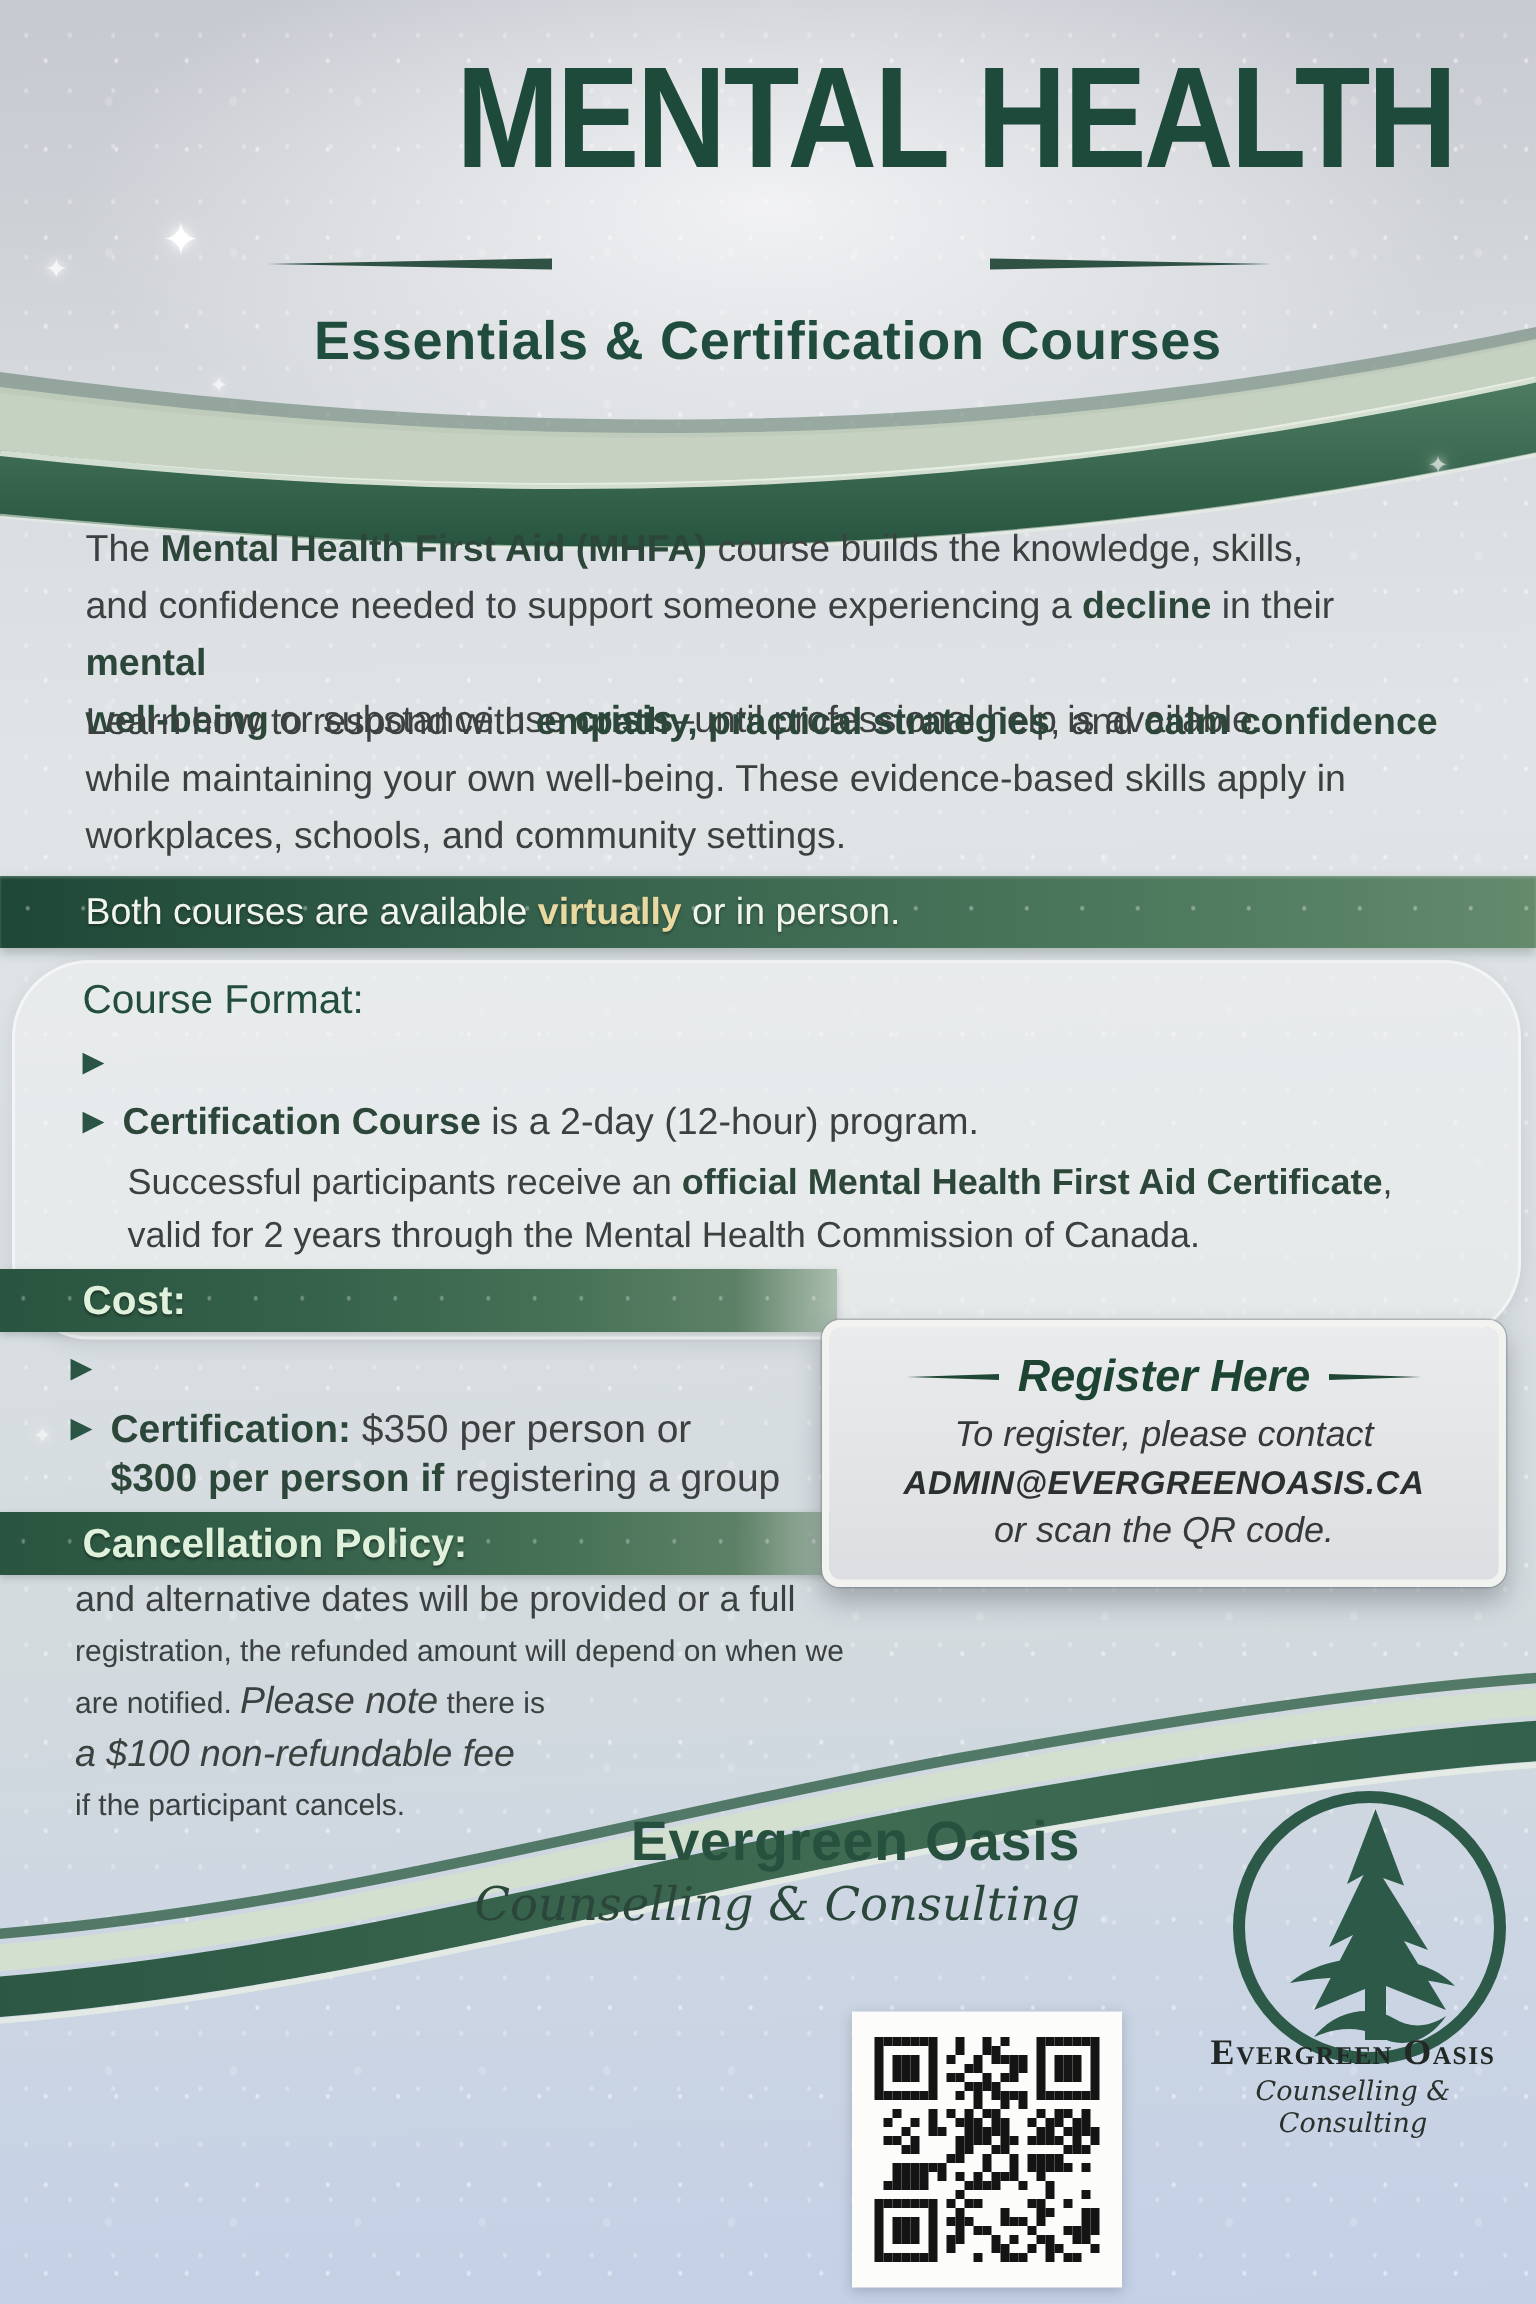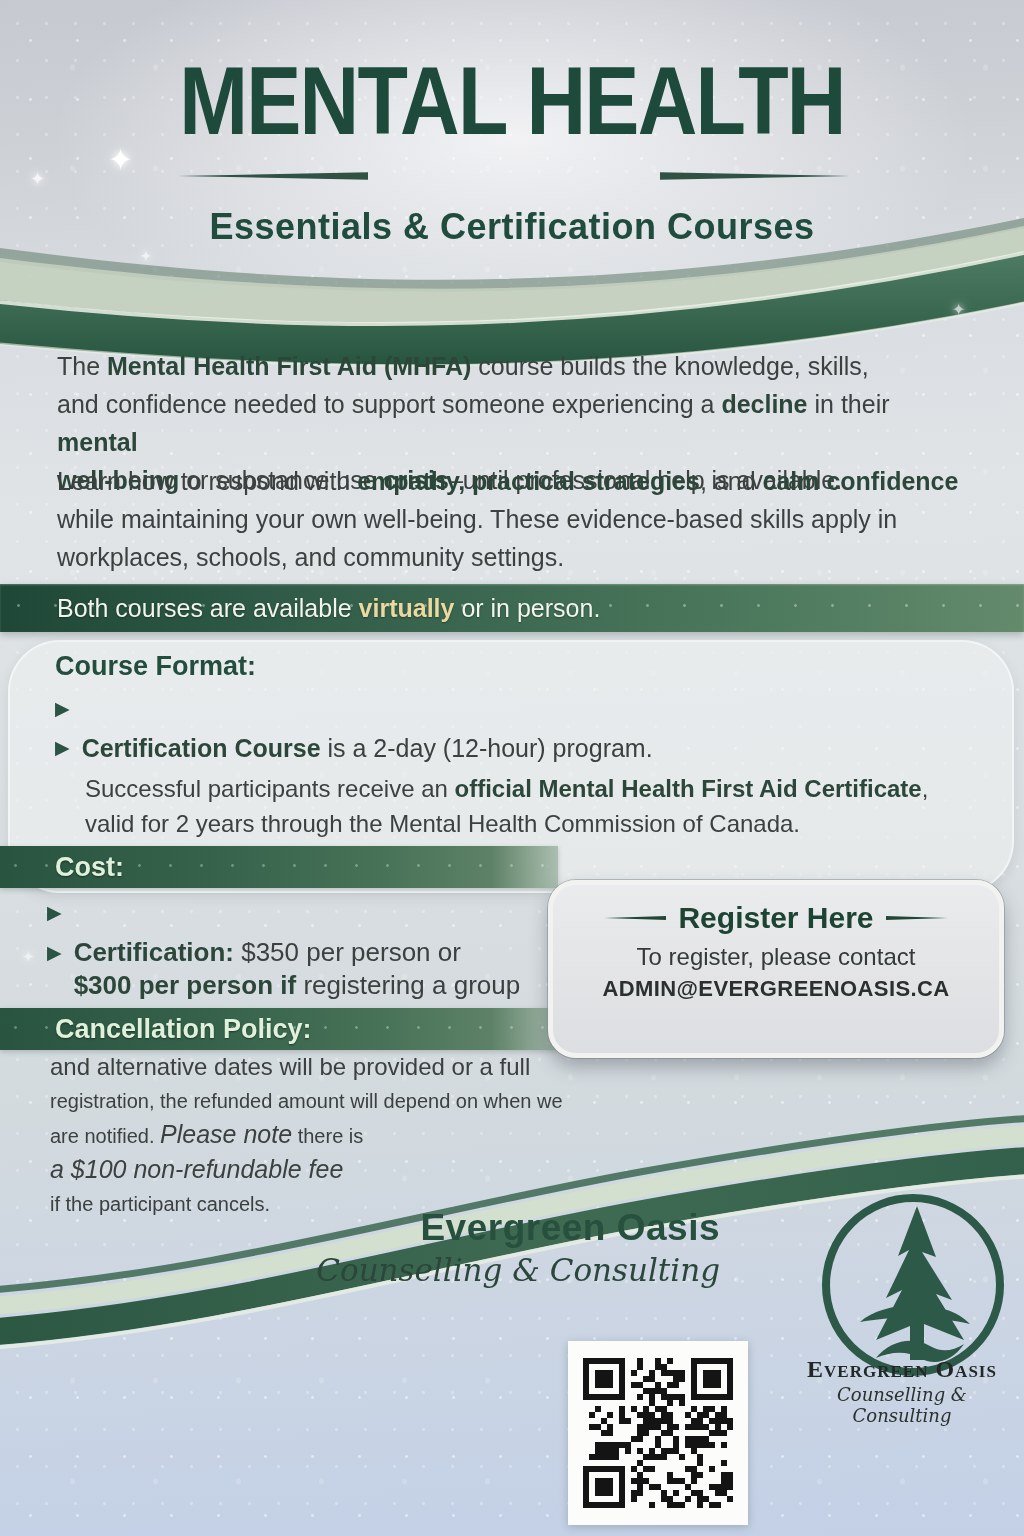--- a/index.html
+++ b/index.html
@@ -16,21 +16,21 @@
       radial-gradient(rgba(255,255,255,.9) 1px, transparent 1.6px),
       radial-gradient(rgba(255,255,255,.55) 1px, transparent 1.7px),
       radial-gradient(rgba(255,255,255,.35) 2px, transparent 3px);
     background-size:47px 59px, 29px 37px, 83px 101px;
     background-position:7px 11px, 3px 5px, 31px 17px;}
   .sparkle{position:absolute;z-index:2;color:#ffffff;text-shadow:0 0 6px #fff,0 0 14px rgba(255,255,255,.8);}
   svg.waves{position:absolute;left:0;top:0;z-index:2;}
 
   
   .title-line{position:absolute;left:0;width:1024px;text-align:center;color:#1d4a3a;font-weight:700;z-index:3;}
-  .tl1{top:46px;font-size:96px;letter-spacing:-2px;}
+  .tl1{top:24px;font-size:96px;letter-spacing:-2px;text-align:right;}
   .tl2{top:126px;font-size:88px;letter-spacing:-2px;}
   .tl1 .cond{display:inline-block;transform:scaleX(.86);transform-origin:center;}
   .tl2 .cond{display:inline-block;transform:scaleX(.8);transform-origin:center;}
   .subtitle{position:absolute;left:0;top:206px;width:1024px;text-align:center;
     font-size:36px;font-weight:700;color:#1f4c3c;letter-spacing:.5px;z-index:3;}
   .tdash{position:absolute;top:172px;height:8px;background:#2f5244;z-index:3;}
   .tdash.l{left:178px;width:190px;clip-path:polygon(0 50%,100% 4%,100% 96%);}
   .tdash.r{left:660px;width:190px;clip-path:polygon(0 4%,100% 50%,0 96%);}
 
   
@@ -49,45 +49,45 @@
     box-shadow:0 3px 7px rgba(40,60,50,.28), inset 0 1px 2px rgba(255,255,255,.25);}
   .avail-text{padding-left:57px;font-size:25px;line-height:48px;}
   .run.w{color:#f1f5ec;font-weight:400;text-shadow:0 1px 2px rgba(0,0,0,.35);}
   .run.cream{color:#e9d9a0;font-weight:700;text-shadow:0 1px 2px rgba(0,0,0,.35);}
 
   
   .format-box{position:absolute;left:8px;top:640px;width:1006px;height:253px;border-radius:52px;z-index:2;
     background:rgba(241,243,243,.55);
     box-shadow:inset 0 0 0 2px rgba(255,255,255,.5), 0 4px 12px rgba(90,100,105,.14);}
   .format-inner{position:absolute;left:47px;top:11px;width:930px;z-index:3;}
-  .sec-heading-dark{font-size:27px;font-weight:700;color:#234d3c;margin-bottom:10px;}
+  .sec-heading-dark{font-size:27px;font-weight:400;color:#234d3c;margin-bottom:10px;}
   .bullet-row{display:flex;gap:12px;font-size:25px;line-height:34px;margin-top:5px;}
   .bullet-arrow{color:#2a5443;font-size:19px;line-height:34px;flex:0 0 auto;}
   .format-note{margin:6px 0 0 30px;font-size:24px;line-height:35px;}
 
   
   .strip{position:absolute;left:0;width:558px;height:42px;z-index:3;
     background:
       radial-gradient(rgba(255,255,255,.3) 1px, transparent 1.5px),
       linear-gradient(90deg,#29543f 0%,#36624c 38%,#477257 68%,#5d8166 88%,rgba(125,155,128,.55) 100%);
     background-size:31px 39px,100% 100%;
     box-shadow:0 2px 5px rgba(40,60,50,.22);}
   .strip-cost{top:846px;} .strip-cancel{top:1008px;}
   .strip-label{padding-left:55px;font-size:27px;font-weight:700;line-height:42px;color:#dff0db;
     text-shadow:0 1px 2px rgba(0,0,0,.45);}
 
   
   .cost-list{position:absolute;left:47px;top:890px;width:490px;z-index:3;}
   .cost-list .bullet-row{font-size:26px;line-height:33px;margin-top:6px;}
 
   
-  .register{position:absolute;left:548px;top:880px;width:456px;height:178px;border-radius:28px;z-index:4;
+  .register{position:absolute;left:548px;top:880px;width:456px;height:178px;border-radius:12px;z-index:4;
     background:linear-gradient(180deg,#eaebec,#dcdee1);
     border:5px solid #f2f3f1;box-sizing:border-box;
-    box-shadow:0 9px 18px rgba(66,76,84,.38), 0 0 0 1px rgba(140,150,155,.55);}
+    box-shadow:0 9px 18px rgba(66,76,84,.38), 0 0 0 1px rgba(140,150,155,.55);font-style:italic;}
   .reg-head{display:flex;align-items:center;justify-content:center;gap:12px;margin-top:16px;}
   .reg-title{font-size:30px;font-weight:700;color:#1d4433;}
   .rdash{height:4px;width:62px;background:#1f4736;}
   .rdash.l{clip-path:polygon(0 50%,100% 0,100% 100%);}
   .rdash.r{clip-path:polygon(0 0,100% 50%,0 100%);}
   .reg-line{width:100%;text-align:center;font-size:24px;line-height:32px;color:#34393a;}
   .reg-line.first{margin-top:6px;}
   .reg-email{width:100%;text-align:center;font-size:22px;line-height:32px;font-weight:700;color:#2a302e;letter-spacing:.4px;}
 
   
@@ -199,20 +199,21 @@
   </div>
 
   <div class="register">
     <div class="reg-head">
       <span class="rdash l"></span>
       <span class="reg-title">Register Here</span>
       <span class="rdash r"></span>
     </div>
     <div class="reg-line first">To register, please contact</div>
     <div class="reg-email">ADMIN@EVERGREENOASIS.CA</div>
+    <div class="reg-line">or scan the QR code.</div>
   </div>
 
   <div class="strip strip-cancel">
     <div class="strip-label">Cancellation Policy:</div>
   </div>
   <div class="cancel-text">
     <div class="cancel-line"><span class="run r">and alternative dates will be provided or a full</span></div>
     <div class="cancel-line"><span class="run sm">registration, the refunded amount will depend on when we</span></div>
     <div class="cancel-line"><span class="run sm">are notified. </span><span class="run ilg">Please note</span><span class="run sm"> there is</span></div>
     <div class="cancel-line"><span class="run ilg">a $100 non-refundable fee</span></div>

